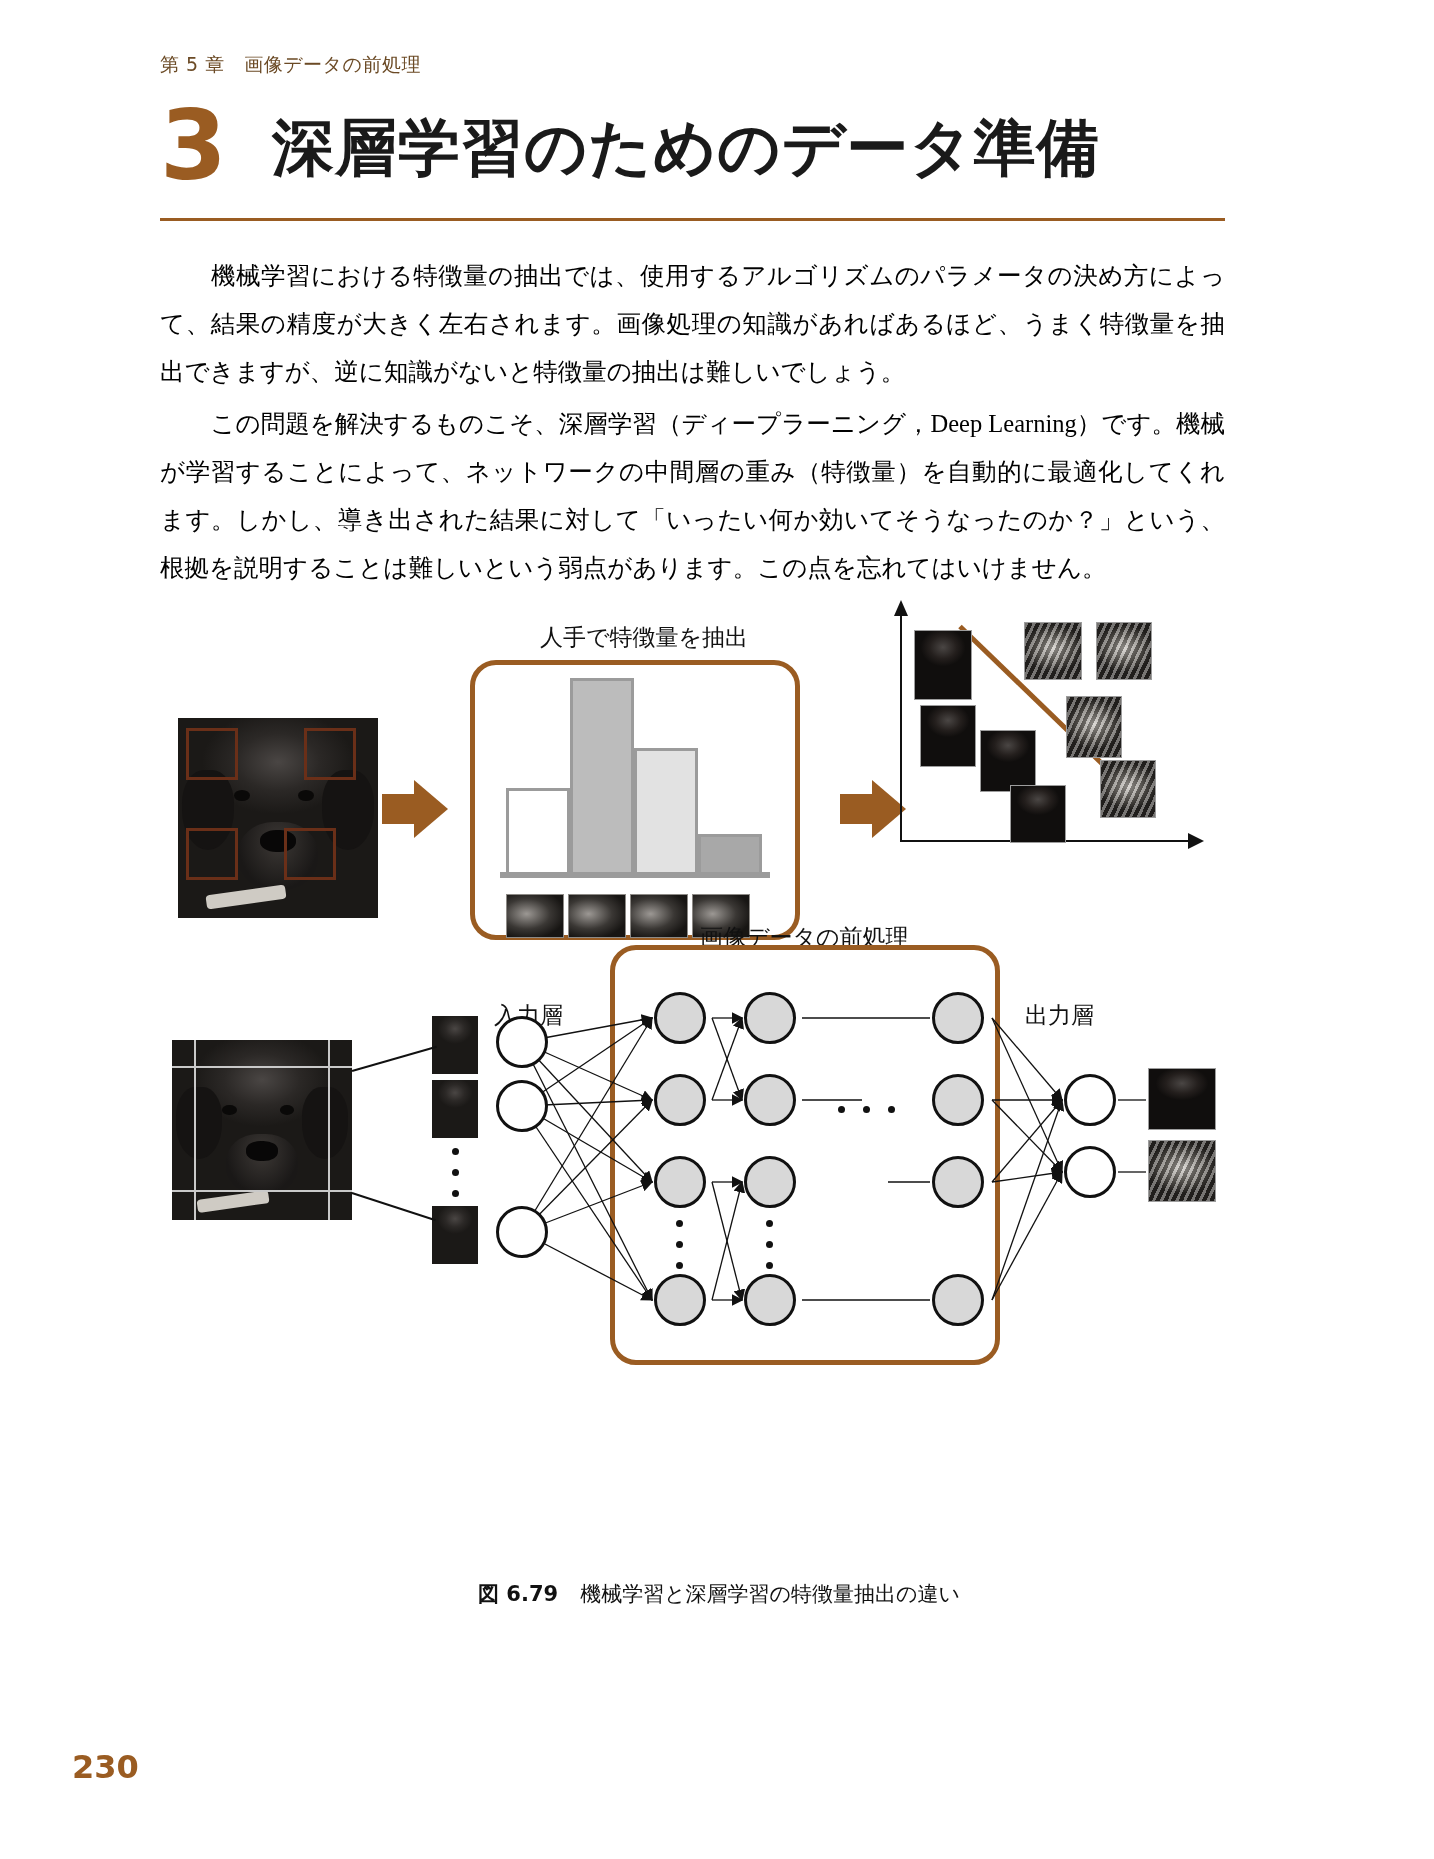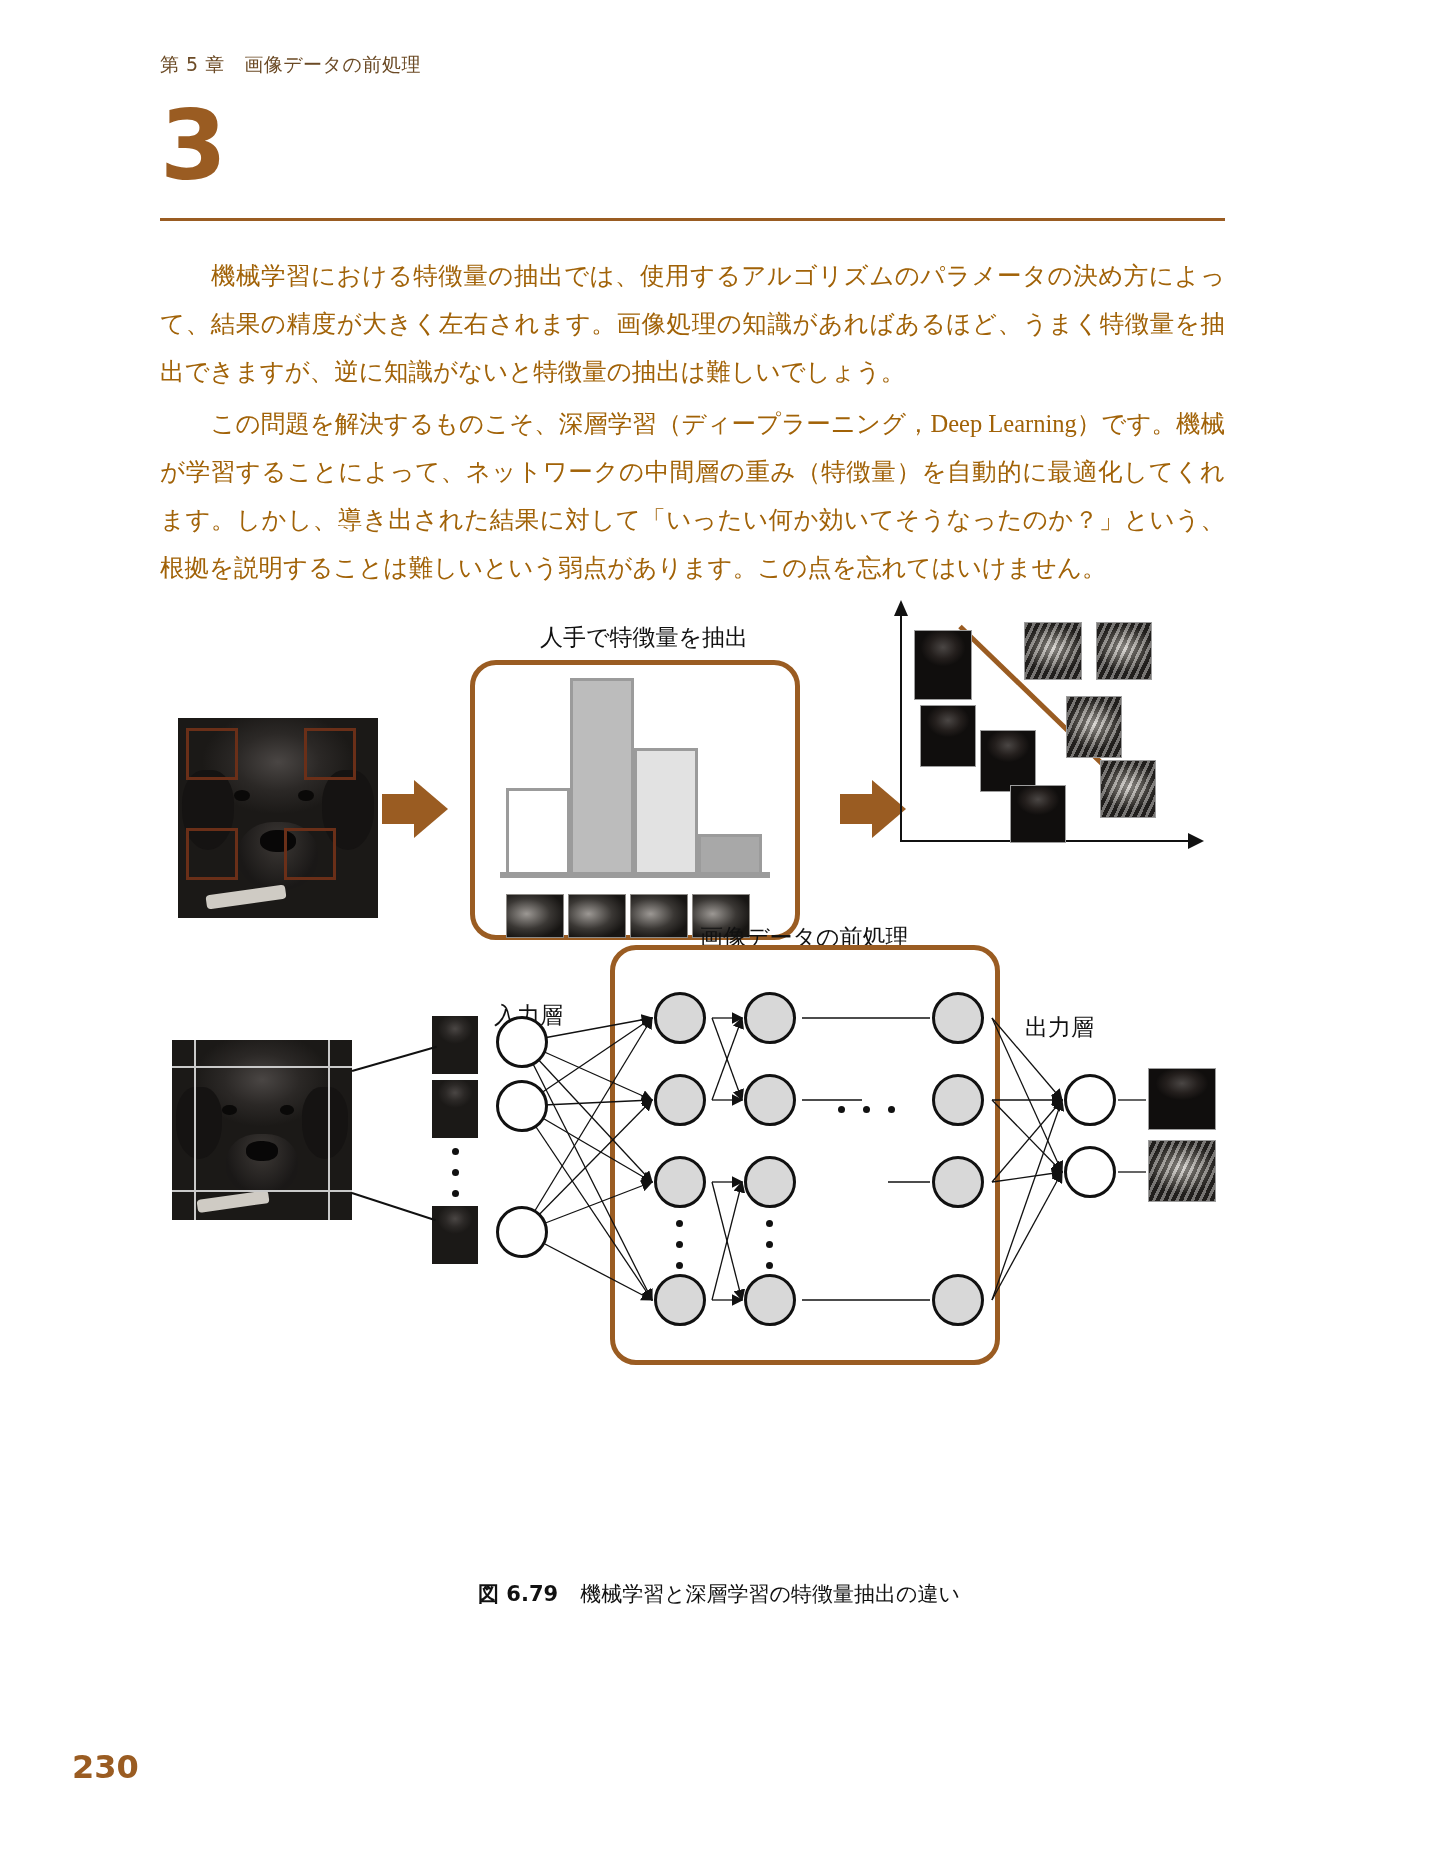--- a/index.html
+++ b/index.html
@@ -61,21 +61,21 @@
   }
 
   
   .bodytext {
     position: absolute;
     left: 160px;
     width: 1065px;
     font-size: 24.5px;
     line-height: 48px;
     text-align: justify;
-    color: #a16207;
+    color: #000000;
   }
   .bodytext p { margin: 0; text-indent: 26px; }
   #para-1 { top: 252px; }
   #para-2 { top: 400px; }
 
   
   .figure-area {
     position: absolute;
     left: 0;
     top: 600px;
@@ -253,21 +253,21 @@
     position: absolute; inset: 0;
     background:
       repeating-linear-gradient(115deg, rgba(255,255,255,.35) 0 3px, rgba(0,0,0,.30) 3px 7px),
       radial-gradient(ellipse 52% 42% at 50% 45%, #c9c5bf 0%, #6a6660 60%, #2e2b28 100%);
   }
 
   
   .panel-caption-auto { left: 700px; top: 322px; }
   .panel-caption-hidden { left: 752px; top: 362px; }
   .panel-caption-input { left: 494px; top: 400px; }
-  .panel-caption-output { left: 1025px; top: 412px; }
+  .panel-caption-output { left: 1025px; top: 400px; }
 
   #box-auto {
     left: 610px;
     top: 345px;
     width: 390px;
     height: 420px;
   }
 
   .node {
     position: absolute;
@@ -341,20 +341,21 @@
     color: #9a5c22;
   }
 </style>
 </head>
 <body>
 
 <div class="running-head">第 5 章　画像データの前処理</div>
 
 <div class="section-head">
   <div class="section-number">3</div>
+  <div class="section-title">深層学習のためのデータ準備</div>
 </div>
 
 <div class="bodytext" id="para-1">
   <p>　機械学習における特徴量の抽出では、使用するアルゴリズムのパラメータの決め方によって、結果の精度が大きく左右されます。画像処理の知識があればあるほど、うまく特徴量を抽出できますが、逆に知識がないと特徴量の抽出は難しいでしょう。</p>
 </div>
 <div class="bodytext" id="para-2">
   <p>　この問題を解決するものこそ、深層学習（ディープラーニング，Deep Learning）です。機械が学習することによって、ネットワークの中間層の重み（特徴量）を自動的に最適化してくれます。しかし、導き出された結果に対して「いったい何か効いてそうなったのか？」という、根拠を説明することは難しいという弱点があります。この点を忘れてはいけません。</p>
 </div>
 
 <div class="figure-area">

